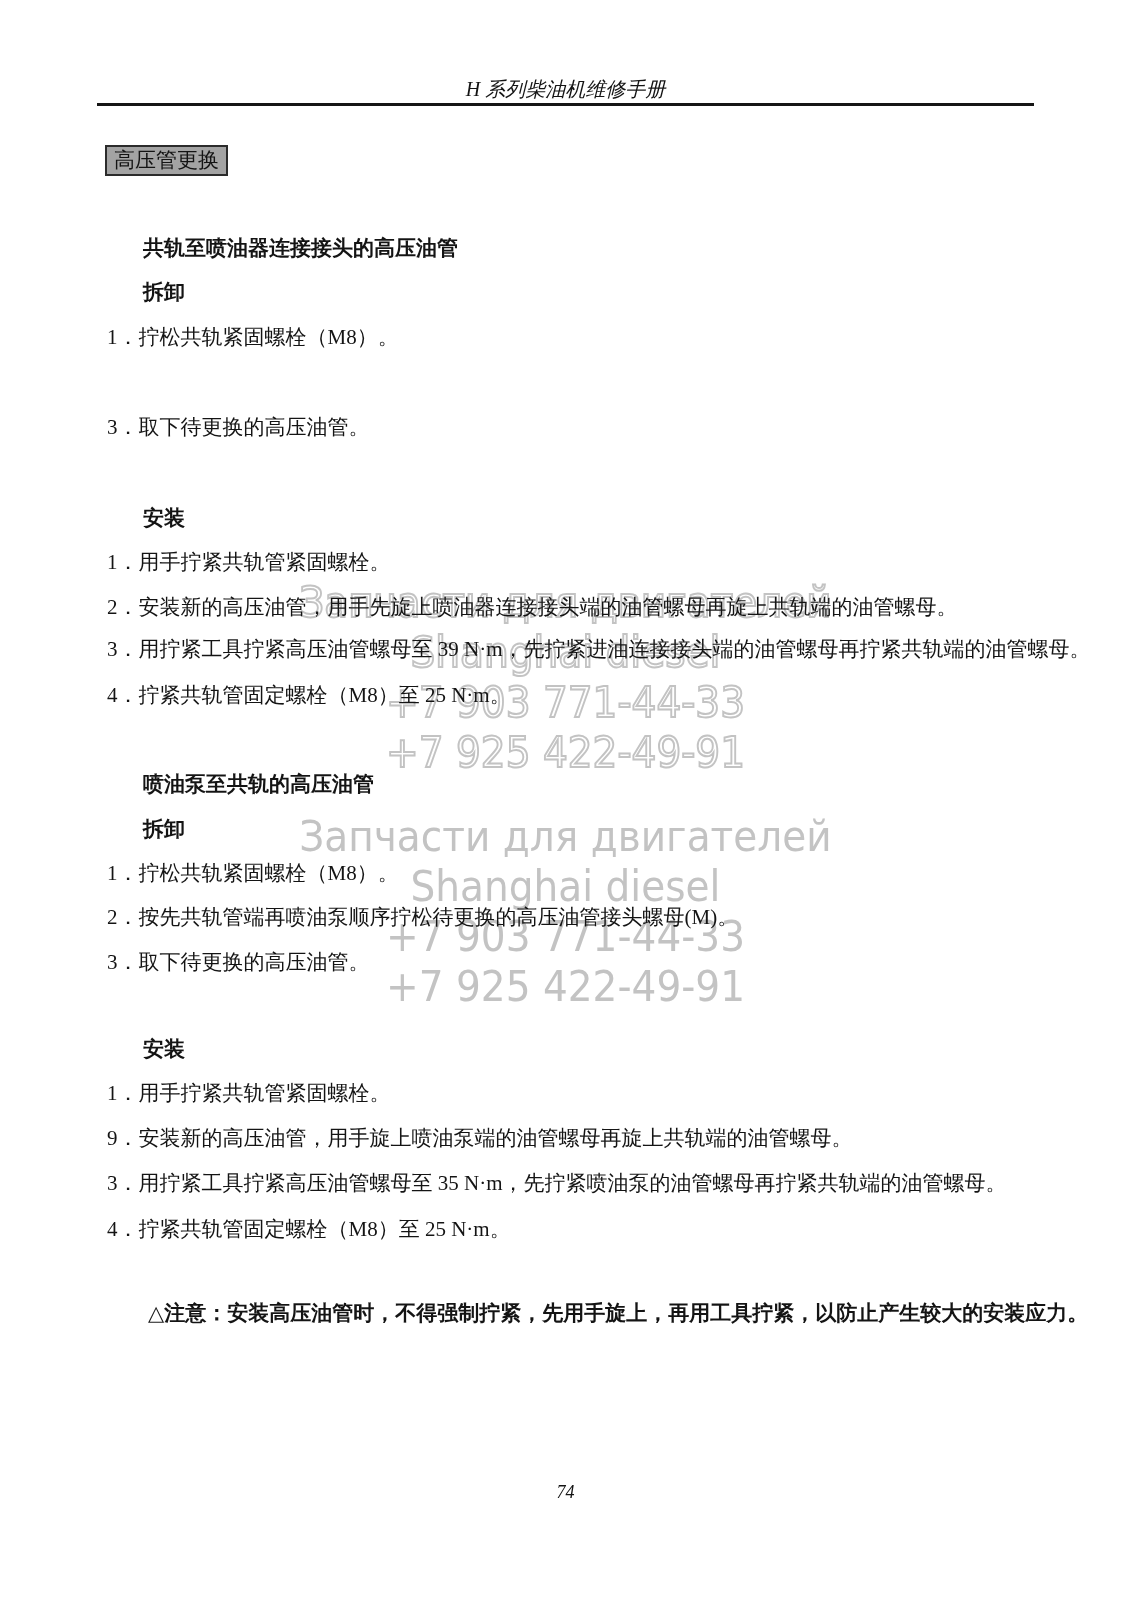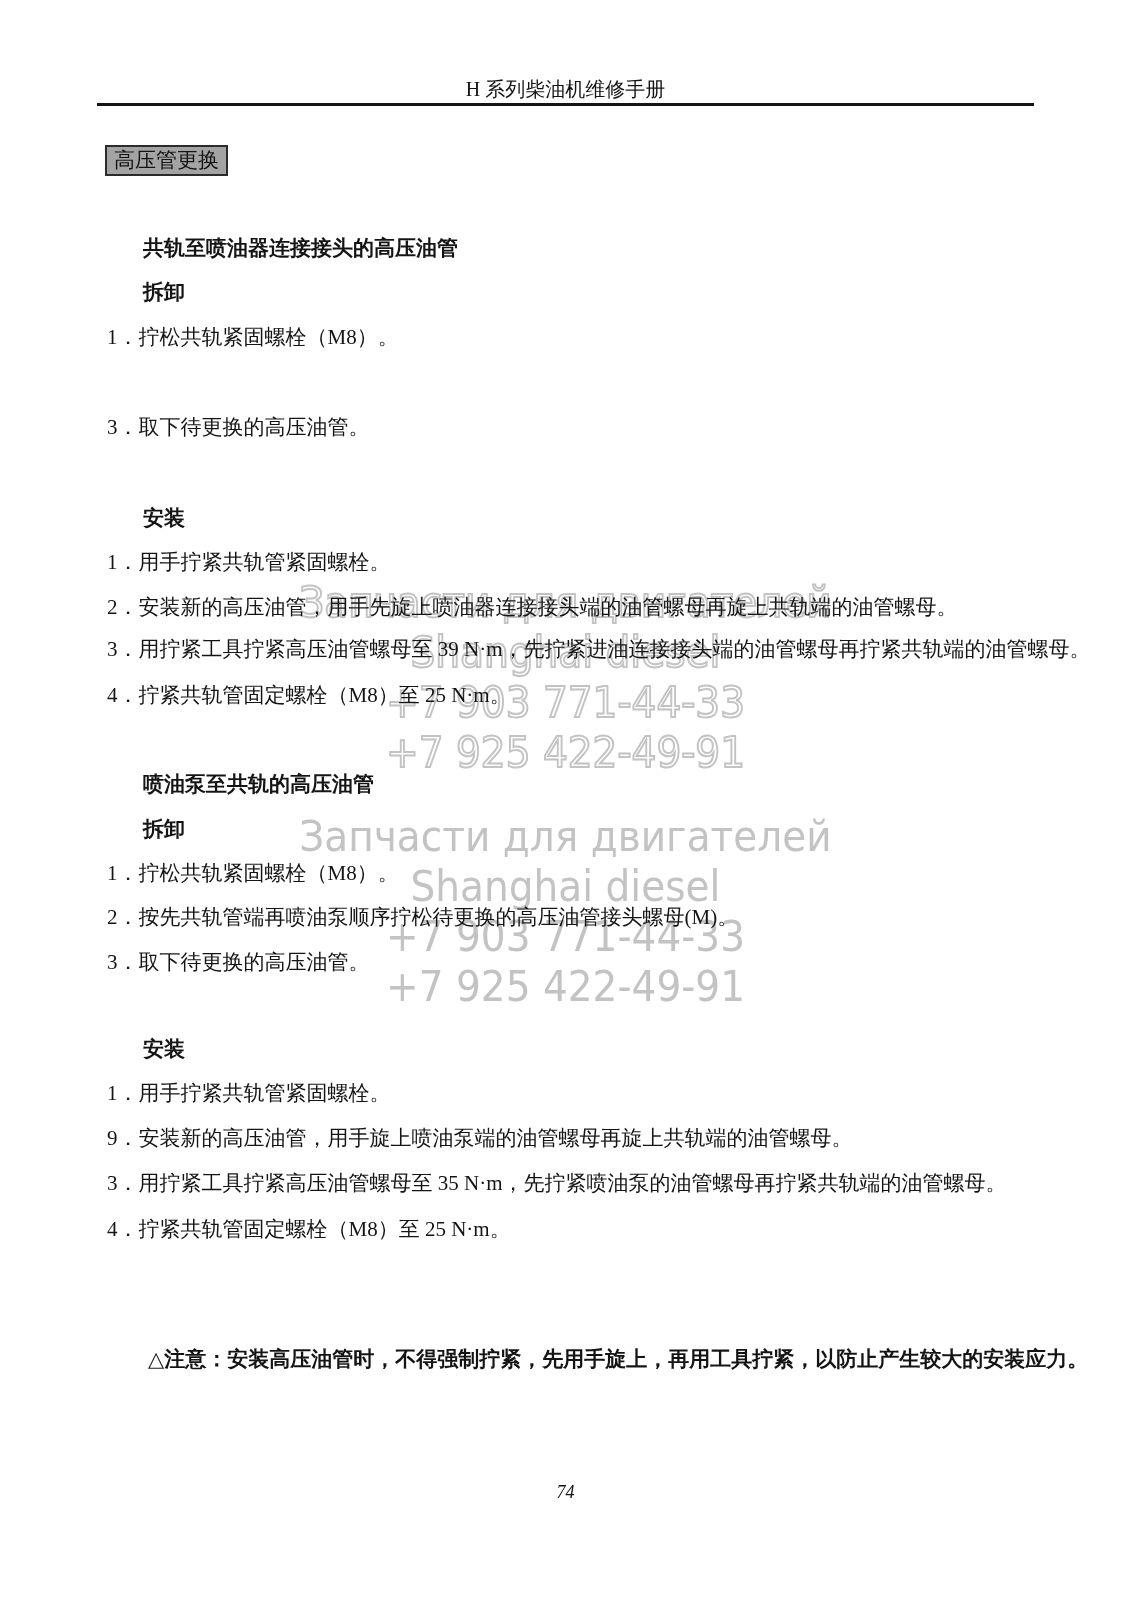--- a/index.html
+++ b/index.html
@@ -35,39 +35,38 @@
   
   .content{position:absolute;inset:0;z-index:1;}
   .line{
     position:absolute;left:107px;
     font-size:21px;line-height:24px;
     white-space:nowrap;
   }
   .bold{font-weight:bold;margin-left:36px;}
   .header-title{
     position:absolute;top:78px;left:0;right:0;
-    text-align:center;font-size:20px;line-height:22px;
+    text-align:center;font-size:20px;line-height:22px;font-style:italic;
   }
   .header-rule{
     position:absolute;top:103px;left:97px;
     width:937px;height:3px;background:#151515;
   }
   .box-title{
     position:absolute;top:145px;left:105px;
     background:#a3a3a3;
     border:2px solid #2b2b2b;
     padding:1px 7px 2px 7px;
     font-size:21px;line-height:24px;
     white-space:nowrap;
   }
   .note{
     position:absolute;left:148px;top:1301px;
     font-size:21px;line-height:24px;font-weight:bold;
     white-space:nowrap;
-    margin-top:46px;
   }
   .page-number{
     position:absolute;top:1482px;left:0;right:0;
     text-align:center;font-size:18px;line-height:20px;font-style:italic;
   }
 </style>
 </head>
 <body>
 
 <div class="page">

